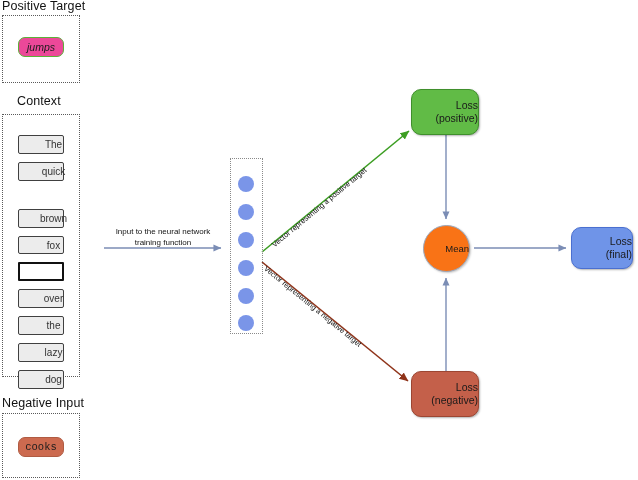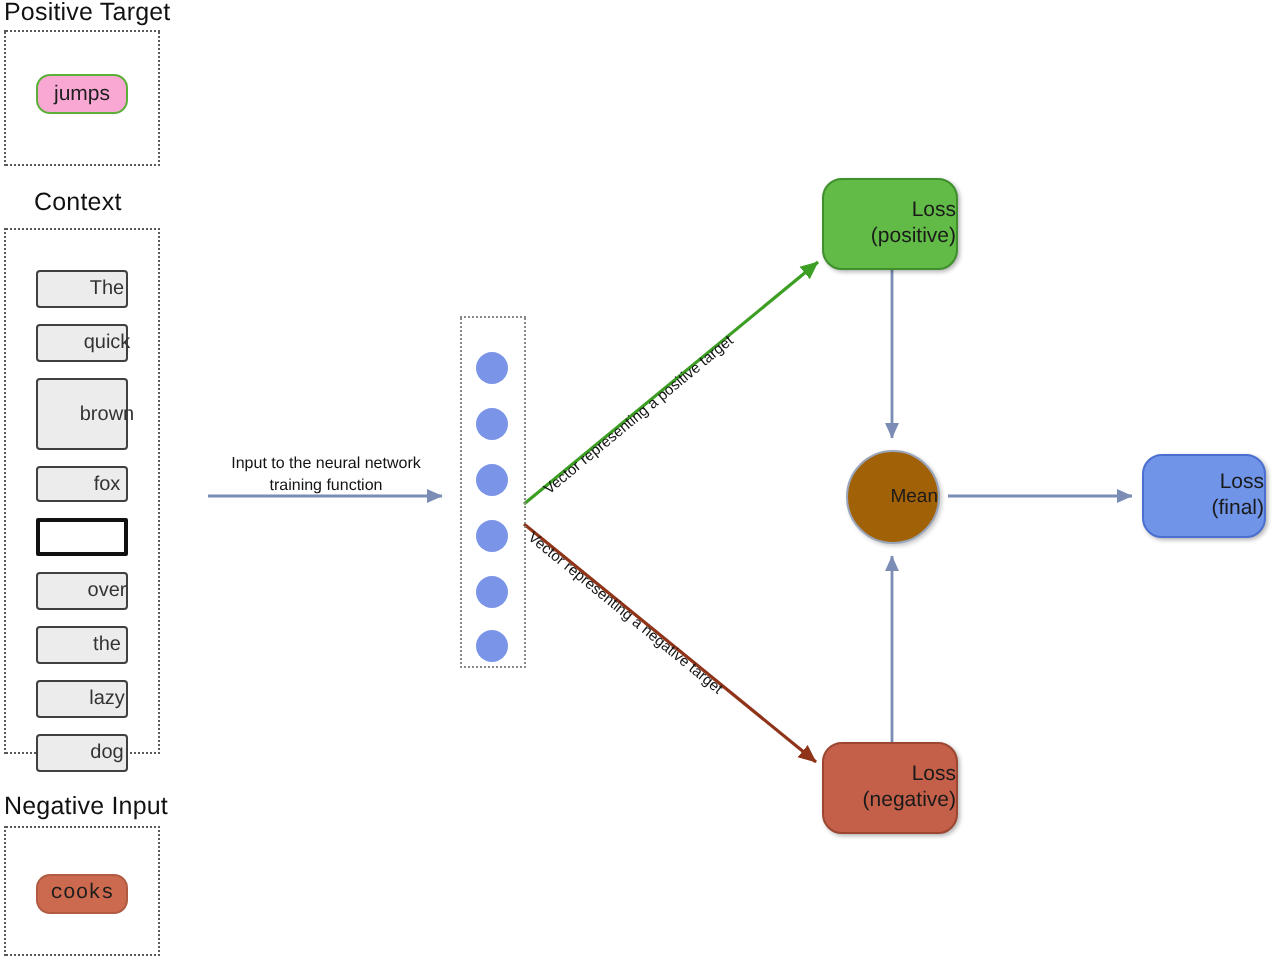--- a/index.html
+++ b/index.html
@@ -36,25 +36,26 @@
     box-sizing: border-box;
     display: flex;
     align-items: center;
     justify-content: center;
     font-size: 10px;
     color: #222222;
     border-radius: 6px;
     white-space: nowrap;
   }
   .chip-positive {
-    background: #f9a8d4;
+    background: #ec4899;
     border: 1px solid #5cb038;
     color: #1d1d1d;
     border-radius: 7px;
     font-size: 10.5px;
+    font-style: italic;
   }
   .chip-negative {
     background: #cc6a4f;
     border: 1px solid #b05b42;
     color: #1d1d1d;
     border-radius: 7px;
     font-size: 10.5px;
   }
   .chip-context {
     background: #ececec;
@@ -87,21 +88,21 @@
     line-height: 13px;
     color: #1a1a1a;
     text-align: center;
     box-shadow: 1px 1px 2px rgba(0,0,0,0.30);
   }
   .node-green   { background: #61bb46; border: 1px solid #3f8f2c; }
   .node-red     { background: #c4604a; border: 1px solid #9c4632; }
   .node-blue    { background: #6f94e8; border: 1px solid #4a6fd0; }
   .node-circle {
     border-radius: 50%;
-    background: #a16207;
+    background: #f97316;
     border: 1px solid #9aa6bb;
     box-shadow: 1px 1px 2px rgba(0,0,0,0.22);
     font-size: 9.5px;
   }
 
   
   #wires {
     position: absolute;
     left: 0; top: 0;
     width: 638px; height: 480px;
@@ -164,21 +165,21 @@
 
   <div class="abs panel-title" style="left:17px; top:94px;">Context</div>
 
   <div class="abs panel" style="left:2px; top:114px; width:78px; height:263px;"></div>
 
   <div class="abs" style="left:18px; top:135px; width:46px;">
     <div class="chip chip-context" style="width:46px; height:19px;">The</div>
     <div style="height:8px"></div>
     <div class="chip chip-context" style="width:46px; height:19px;">quick</div>
     <div style="height:8px"></div>
-    <div class="chip chip-context" style="width:46px; height:36px;">brown</div>
+    <div class="chip chip-context" style="width:46px; height:19px;margin-top:20px;">brown</div>
     <div style="height:8px"></div>
     <div class="chip chip-context" style="width:46px; height:18px;">fox</div>
     <div style="height:8px"></div>
     <div class="chip chip-blank" style="width:46px; height:19px;"></div>
     <div style="height:8px"></div>
     <div class="chip chip-context" style="width:46px; height:19px;">over</div>
     <div style="height:8px"></div>
     <div class="chip chip-context" style="width:46px; height:19px;">the</div>
     <div style="height:8px"></div>
     <div class="chip chip-context" style="width:46px; height:19px;">lazy</div>

